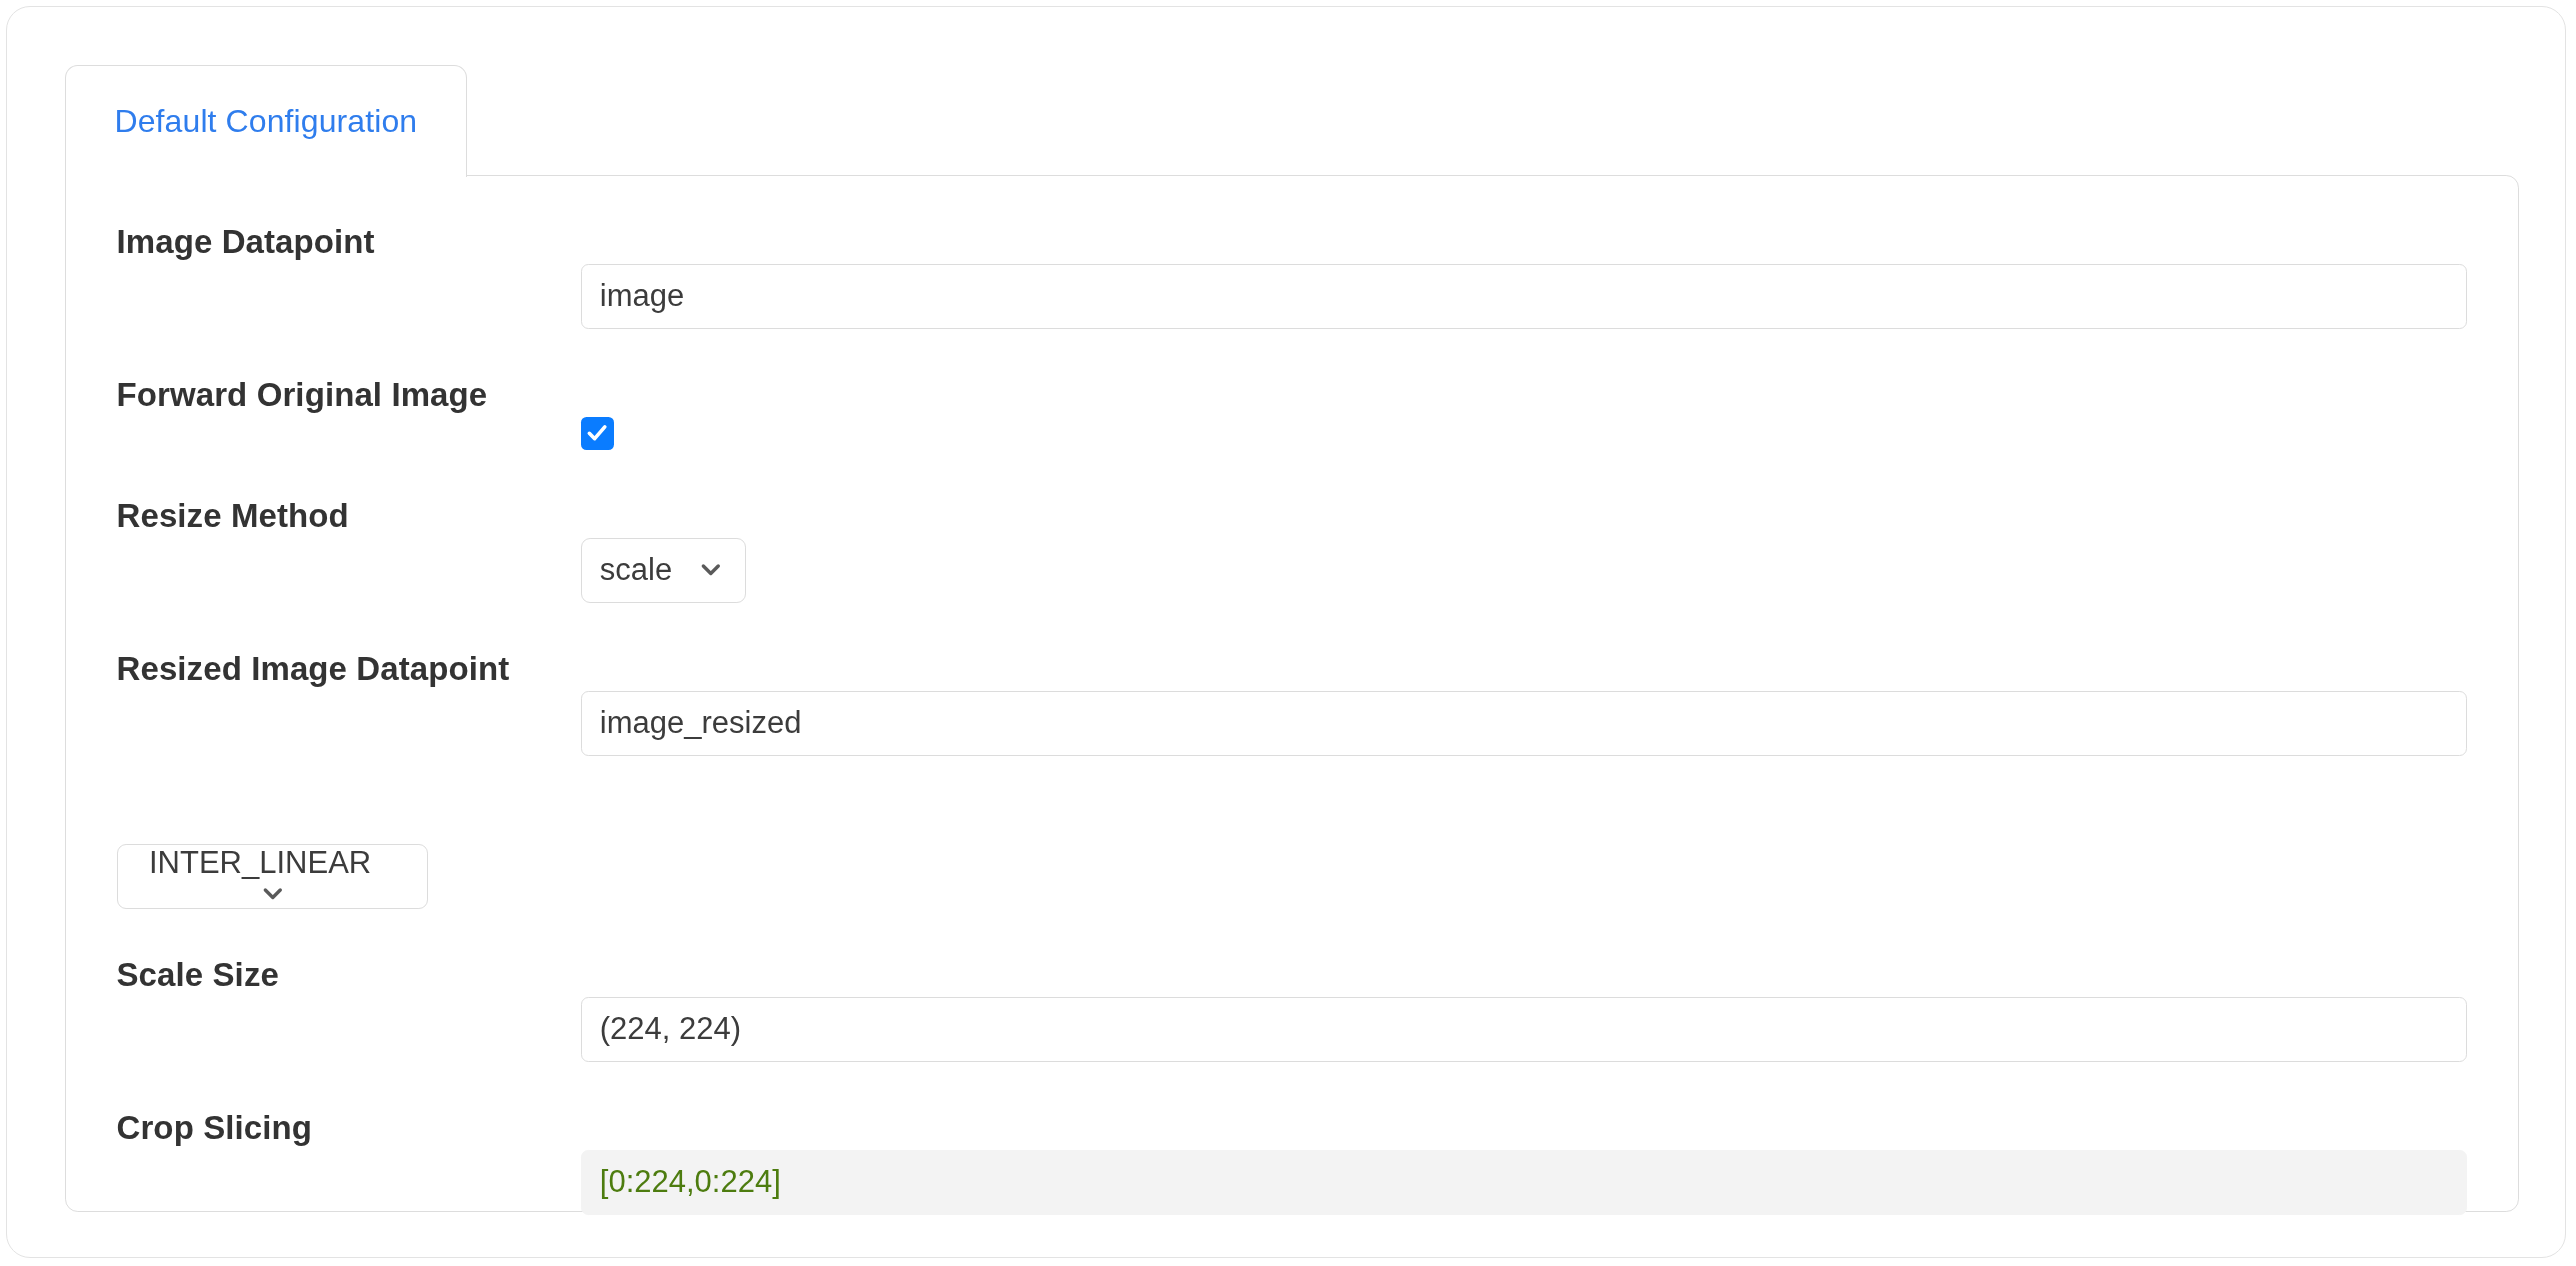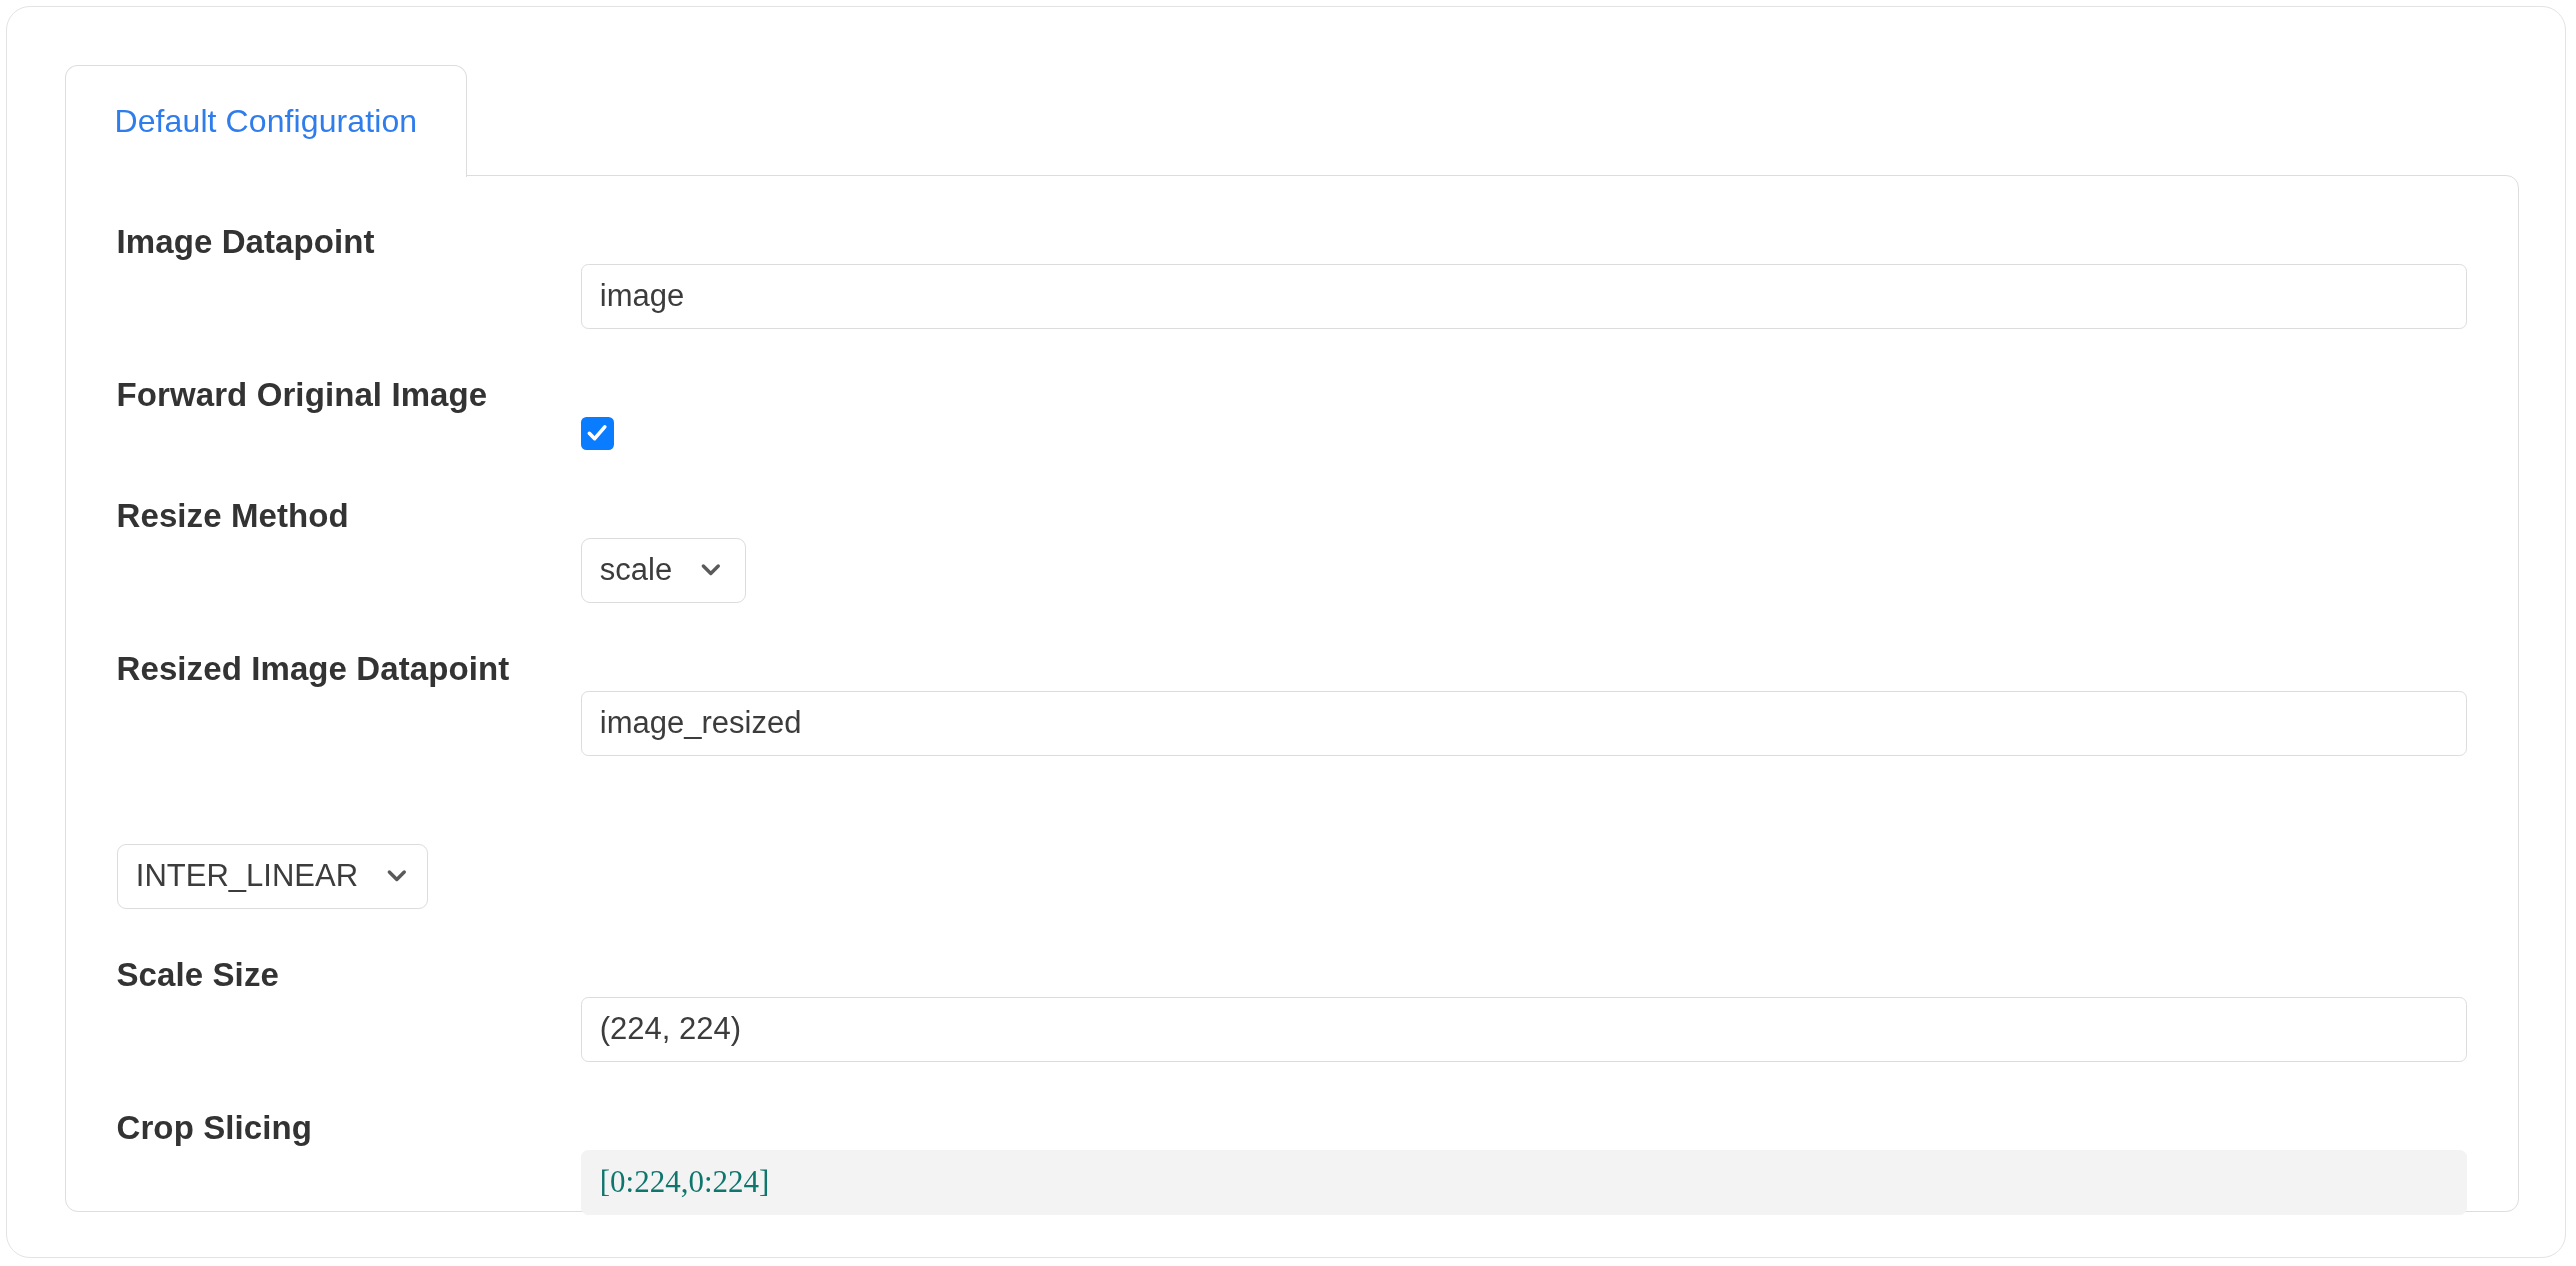--- a/index.html
+++ b/index.html
@@ -120,38 +120,37 @@
     background: #ffffff;
     color: #3c3c3c;
     font-family: "Liberation Sans", sans-serif;
     font-size: 31px;
     padding: 0 18.3px;
     outline: none;
   }
   .text-input.disabled {
     background: #f3f3f3;
     border-color: #f3f3f3;
-    color: #0f766e;
-    font-family: Liberation Serif, serif;
+    color: #4d7c0f;
   }
 
   
   .select-wrap {
     position: relative;
     display: inline-flex;
     align-items: center;
     height: 65px;
     box-sizing: border-box;
     border: 0.9px solid #dcdcdc;
     border-radius: 9.1px;
     background: #ffffff;
     padding: 0 16.5px 0 18.3px;
   }
   .select-wrap.small { min-width: 165px; }
-  .select-wrap.medium { min-width: 311px; }
+  .select-wrap.medium { min-width: 311px; flex-direction: column; }
   .select-value {
     font-size: 31px;
     color: #3c3c3c;
     white-space: nowrap;
     padding-right: 25.6px;
   }
   .chevron {
     display: inline-block;
     width: 25.6px;
     height: 25.6px;

